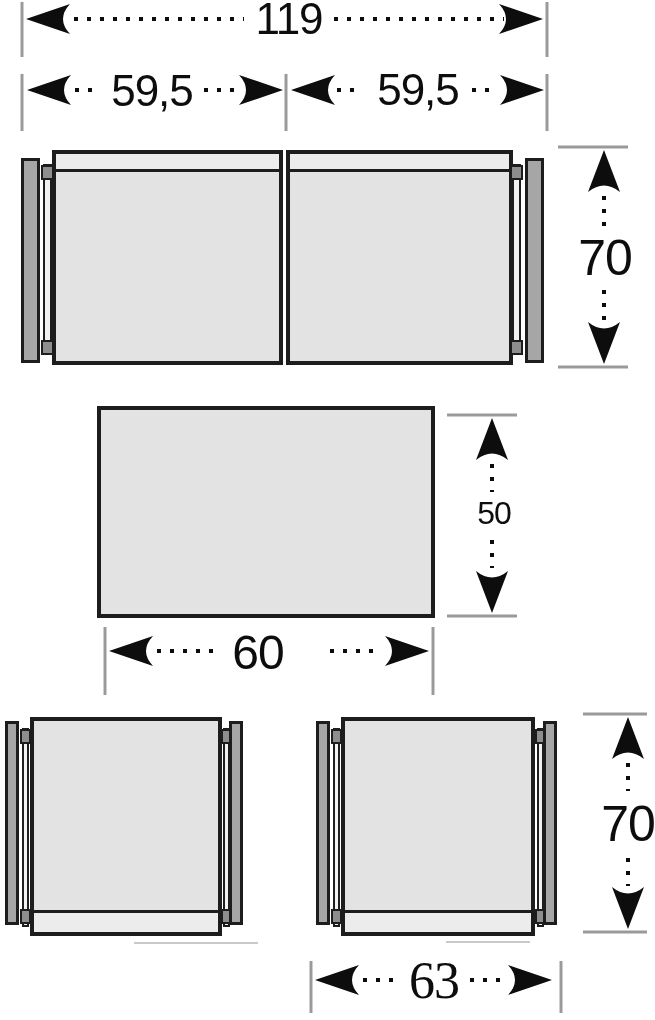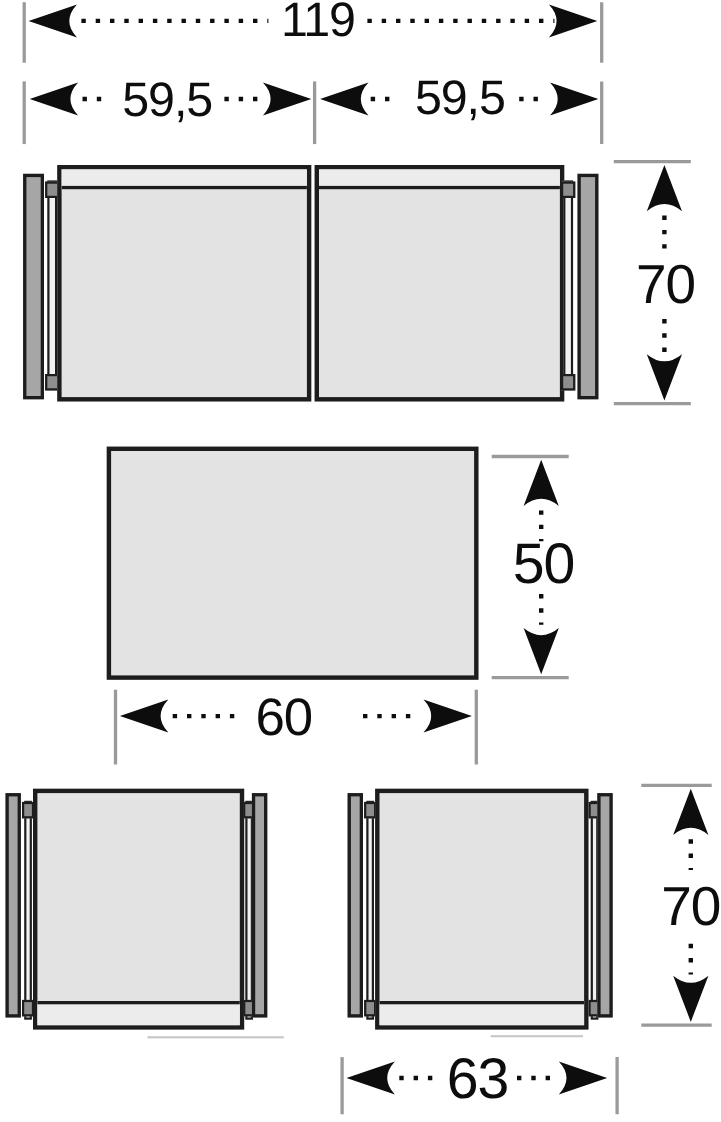--- a/index.html
+++ b/index.html
@@ -195,21 +195,21 @@
   </svg>
 
   <div class="dim-label" style="left:289px; top:19px; font-size:44px;">119</div>
 
   <div class="dim-label" style="left:152px; top:91px; font-size:44px;">59,5</div>
 
   <div class="dim-label" style="left:418px; top:90px; font-size:44px;">59,5</div>
 
   <div class="dim-label" style="left:605px; top:258px; font-size:50px;">70</div>
 
-  <div class="dim-label" style="left:494px; top:513px; font-size:52px;">50</div>
+  <div class="dim-label" style="left:494px; top:513px; font-size:32px;">50</div>
 
   <div class="dim-label" style="left:258px; top:653px; font-size:48px;">60</div>
 
   <div class="dim-label" style="left:628px; top:824px; font-size:50px;">70</div>
 
-  <div class="dim-label" style="left:434px; top:981px; font-size:52px;">63</div>
+  <div class="dim-label" style="left:434px; top:981px; font-size:52px;font-family:Liberation Serif, serif;">63</div>
 
 </div>
 
 </body></html>

